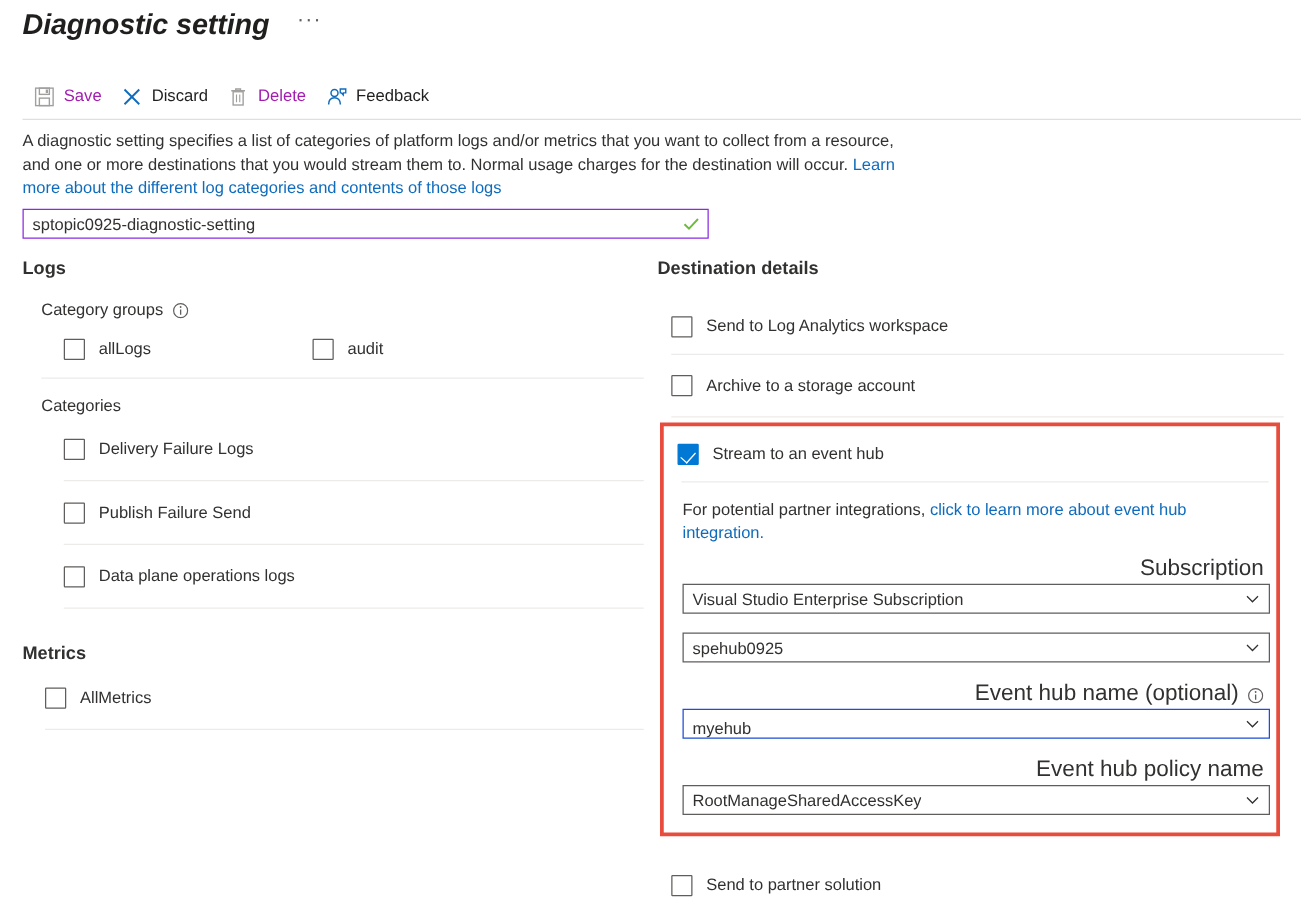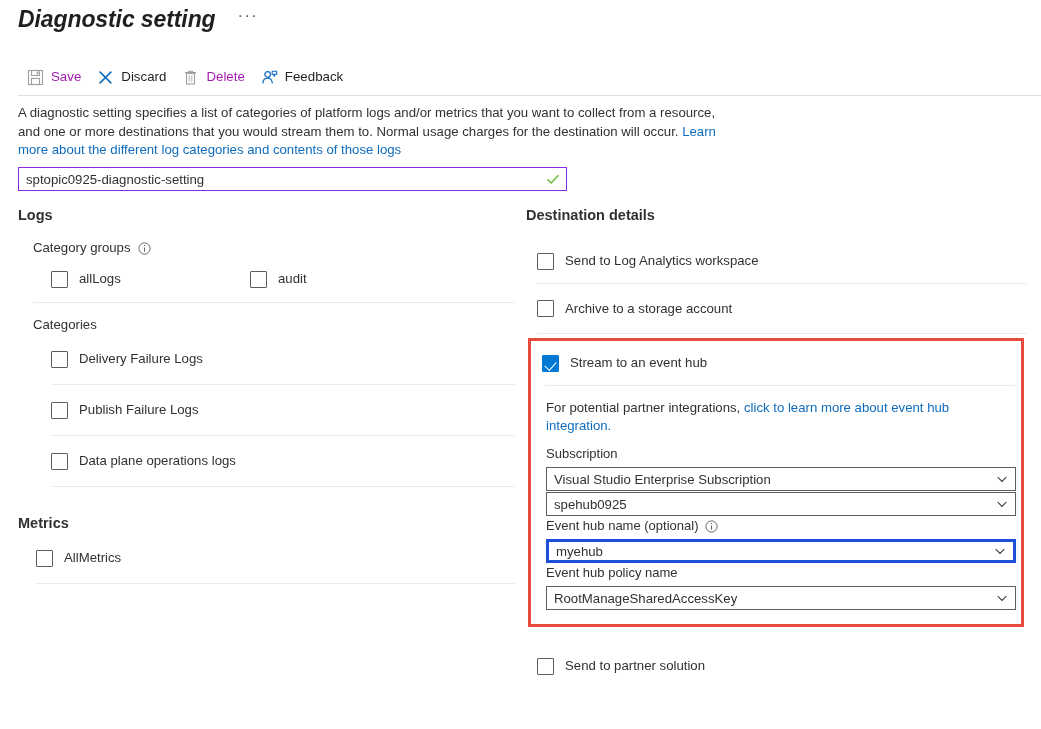--- a/index.html
+++ b/index.html
@@ -139,31 +139,31 @@
     border: 3px solid #e84c3d;
     padding: 0;
   }
   .eh-head { display: flex; align-items: center; height: 44px; padding-left: 11px; }
   .eh-body { padding: 0 10px 14px 15px; }
   .eh-note {
     font-size: 13.2px; color: #323130; line-height: 18px;
     padding-top: 13px; padding-bottom: 10px;
   }
   .fld-label {
-    font-size: 13px; color: #323130; line-height: 18px;
-    margin-bottom: 4px; display: flex; align-items: center; gap: 7px;
+    font-size: 18px; color: #323130; line-height: 18px;
+    margin-bottom: 4px; display: flex; align-items: center; gap: 7px; justify-content: flex-end;
   }
   .dd {
     position: relative; width: 470px; height: 24px;
     border: 1px solid #605e5c; background: #ffffff;
     display: flex; align-items: center;
     font-size: 13.2px; color: #323130;
-    padding: 0 26px 0 7px; cursor: pointer; margin-bottom: 1px;
-  }
-  .dd.focused { border: 3px solid #1d4ed8; }
+    padding: 0 26px 0 7px; cursor: pointer; margin-bottom: 15px;
+  }
+  .dd.focused { border: 1px solid #1d4ed8; align-items: flex-end; }
   .chev {
     position: absolute; right: 7px; top: 50%; transform: translateY(-50%);
     width: 12px; height: 12px;
   }
   .dd-text { white-space: nowrap; overflow: hidden; text-overflow: ellipsis; }
 </style>
 </head>
 <body>
 
 <div class="page">
@@ -277,21 +277,21 @@
         <div class="cb-row">
           <span class="cb"></span>
           <span class="cb-label">Delivery Failure Logs</span>
         </div>
       </div>
       <div class="rule" style="width:464px;"></div>
 
       <div class="list-row">
         <div class="cb-row">
           <span class="cb"></span>
-          <span class="cb-label">Publish Failure Logs</span>
+          <span class="cb-label">Publish Failure Send</span>
         </div>
       </div>
       <div class="rule" style="width:464px;"></div>
 
       <div class="list-row">
         <div class="cb-row">
           <span class="cb"></span>
           <span class="cb-label">Data plane operations logs</span>
         </div>
       </div>

